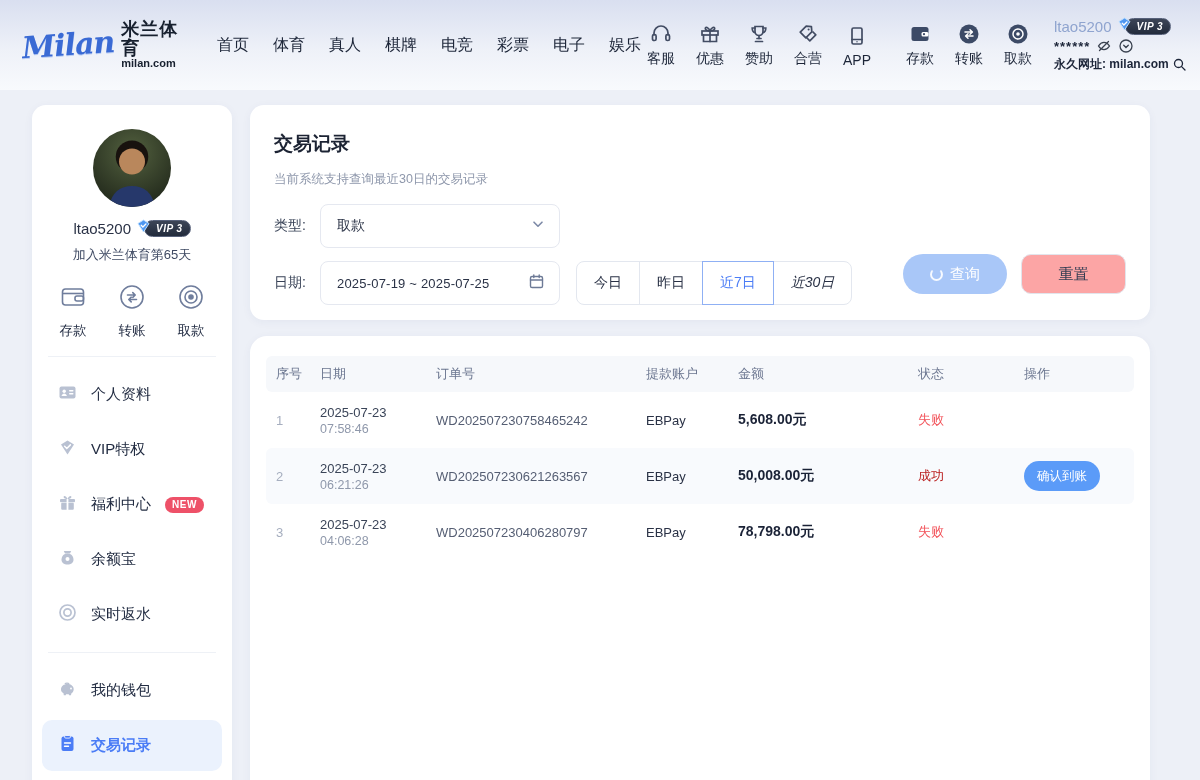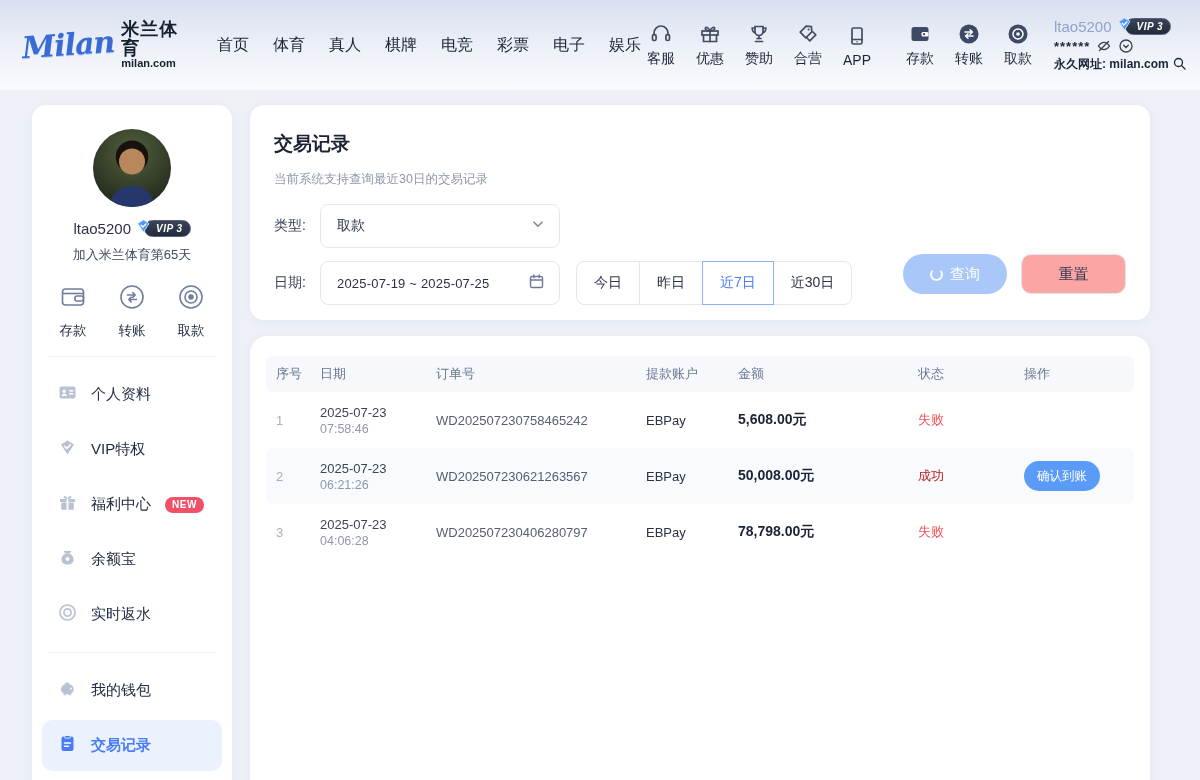--- a/index.html
+++ b/index.html
@@ -28,21 +28,21 @@
   .hdr-icons { display:flex; margin-left:auto; align-items:flex-end; gap:9px; }
   .hicon-item { display:flex; flex-direction:column; align-items:center; gap:4px; width:40px; cursor:pointer; }
   .hicon-item svg { display:block; }
   .hicon-label { font-size:14px; color:#1c2538; white-space:nowrap; }
   .wallet-group { display:flex; align-items:flex-end; gap:9px; margin-left:14px; }
   .hdr-user { margin-left:16px; width:128px; display:flex; flex-direction:column; gap:2px; }
   .hdr-user-line1 { display:flex; align-items:center; gap:5px; }
   .hdr-username { font-size:15px; color:#8fa4cf; }
   .hdr-user-line2 { display:flex; align-items:center; gap:6px; }
   .pw-mask { font-size:13px; font-weight:bold; color:#1b2438; letter-spacing:1px; margin-top:2px; }
-  .hdr-user-line3 { display:flex; gap:3px; font-size:12px; font-weight:bold; color:#1b2438; white-space:nowrap; }
+  .hdr-user-line3 { display:flex; align-items:center; gap:3px; font-size:12px; font-weight:bold; color:#1b2438; white-space:nowrap; }
   
   .vip-badge { display:inline-flex; align-items:center; position:relative; cursor:default; }
   .vip-gem { position:relative; z-index:1; margin-right:-7px; }
   .vip-pill {
     background:linear-gradient(180deg,#3c4557,#222b3c); color:#fff;
     font-size:10px; font-style:italic; font-weight:bold;
     padding:2px 7px 2px 11px; border-radius:9px; letter-spacing:.5px; white-space:nowrap;
     border:1px solid #57617a;
   }
   
@@ -85,21 +85,21 @@
   }
   .select-value { font-size:14px; color:#2a3246; flex:1; }
   .date-value { font-size:13px; color:#2a3246; flex:1; letter-spacing:.2px; }
   .range-group { display:flex; margin-left:16px;align-items:center; }
   .range-btn {
     height:44px; padding:0 17px; background:#fff; border:1px solid #e3e7ef;
     margin-left:-1px; font-size:14px; color:#2a3246; cursor:pointer; position:relative;
     font-family:inherit;
   }
   .range-btn:first-child { border-radius:8px 0 0 8px; margin-left:0; }
-  .range-btn:last-child { border-radius:0 8px 8px 0; }
+  .range-btn:last-child { border-radius:0 8px 8px 0;font-style:italic; }
   .range-btn.active { color:#4a7cf6; border-color:#8fb0f4; z-index:1; }
   .action-btns { position:absolute; right:0; top:50px; display:flex; gap:14px; align-items:center; }
   .query-btn {
     width:104px; height:40px; border:none; border-radius:20px; background:#a9c7f8;
     color:#fff; font-size:15px; display:flex; align-items:center; justify-content:center; gap:7px;
     cursor:pointer; font-family:inherit;
   }
   .spinner {
     width:13px; height:13px; border-radius:50%;
     border:2px solid rgba(255,255,255,.9); border-top-color:transparent; display:inline-block;

